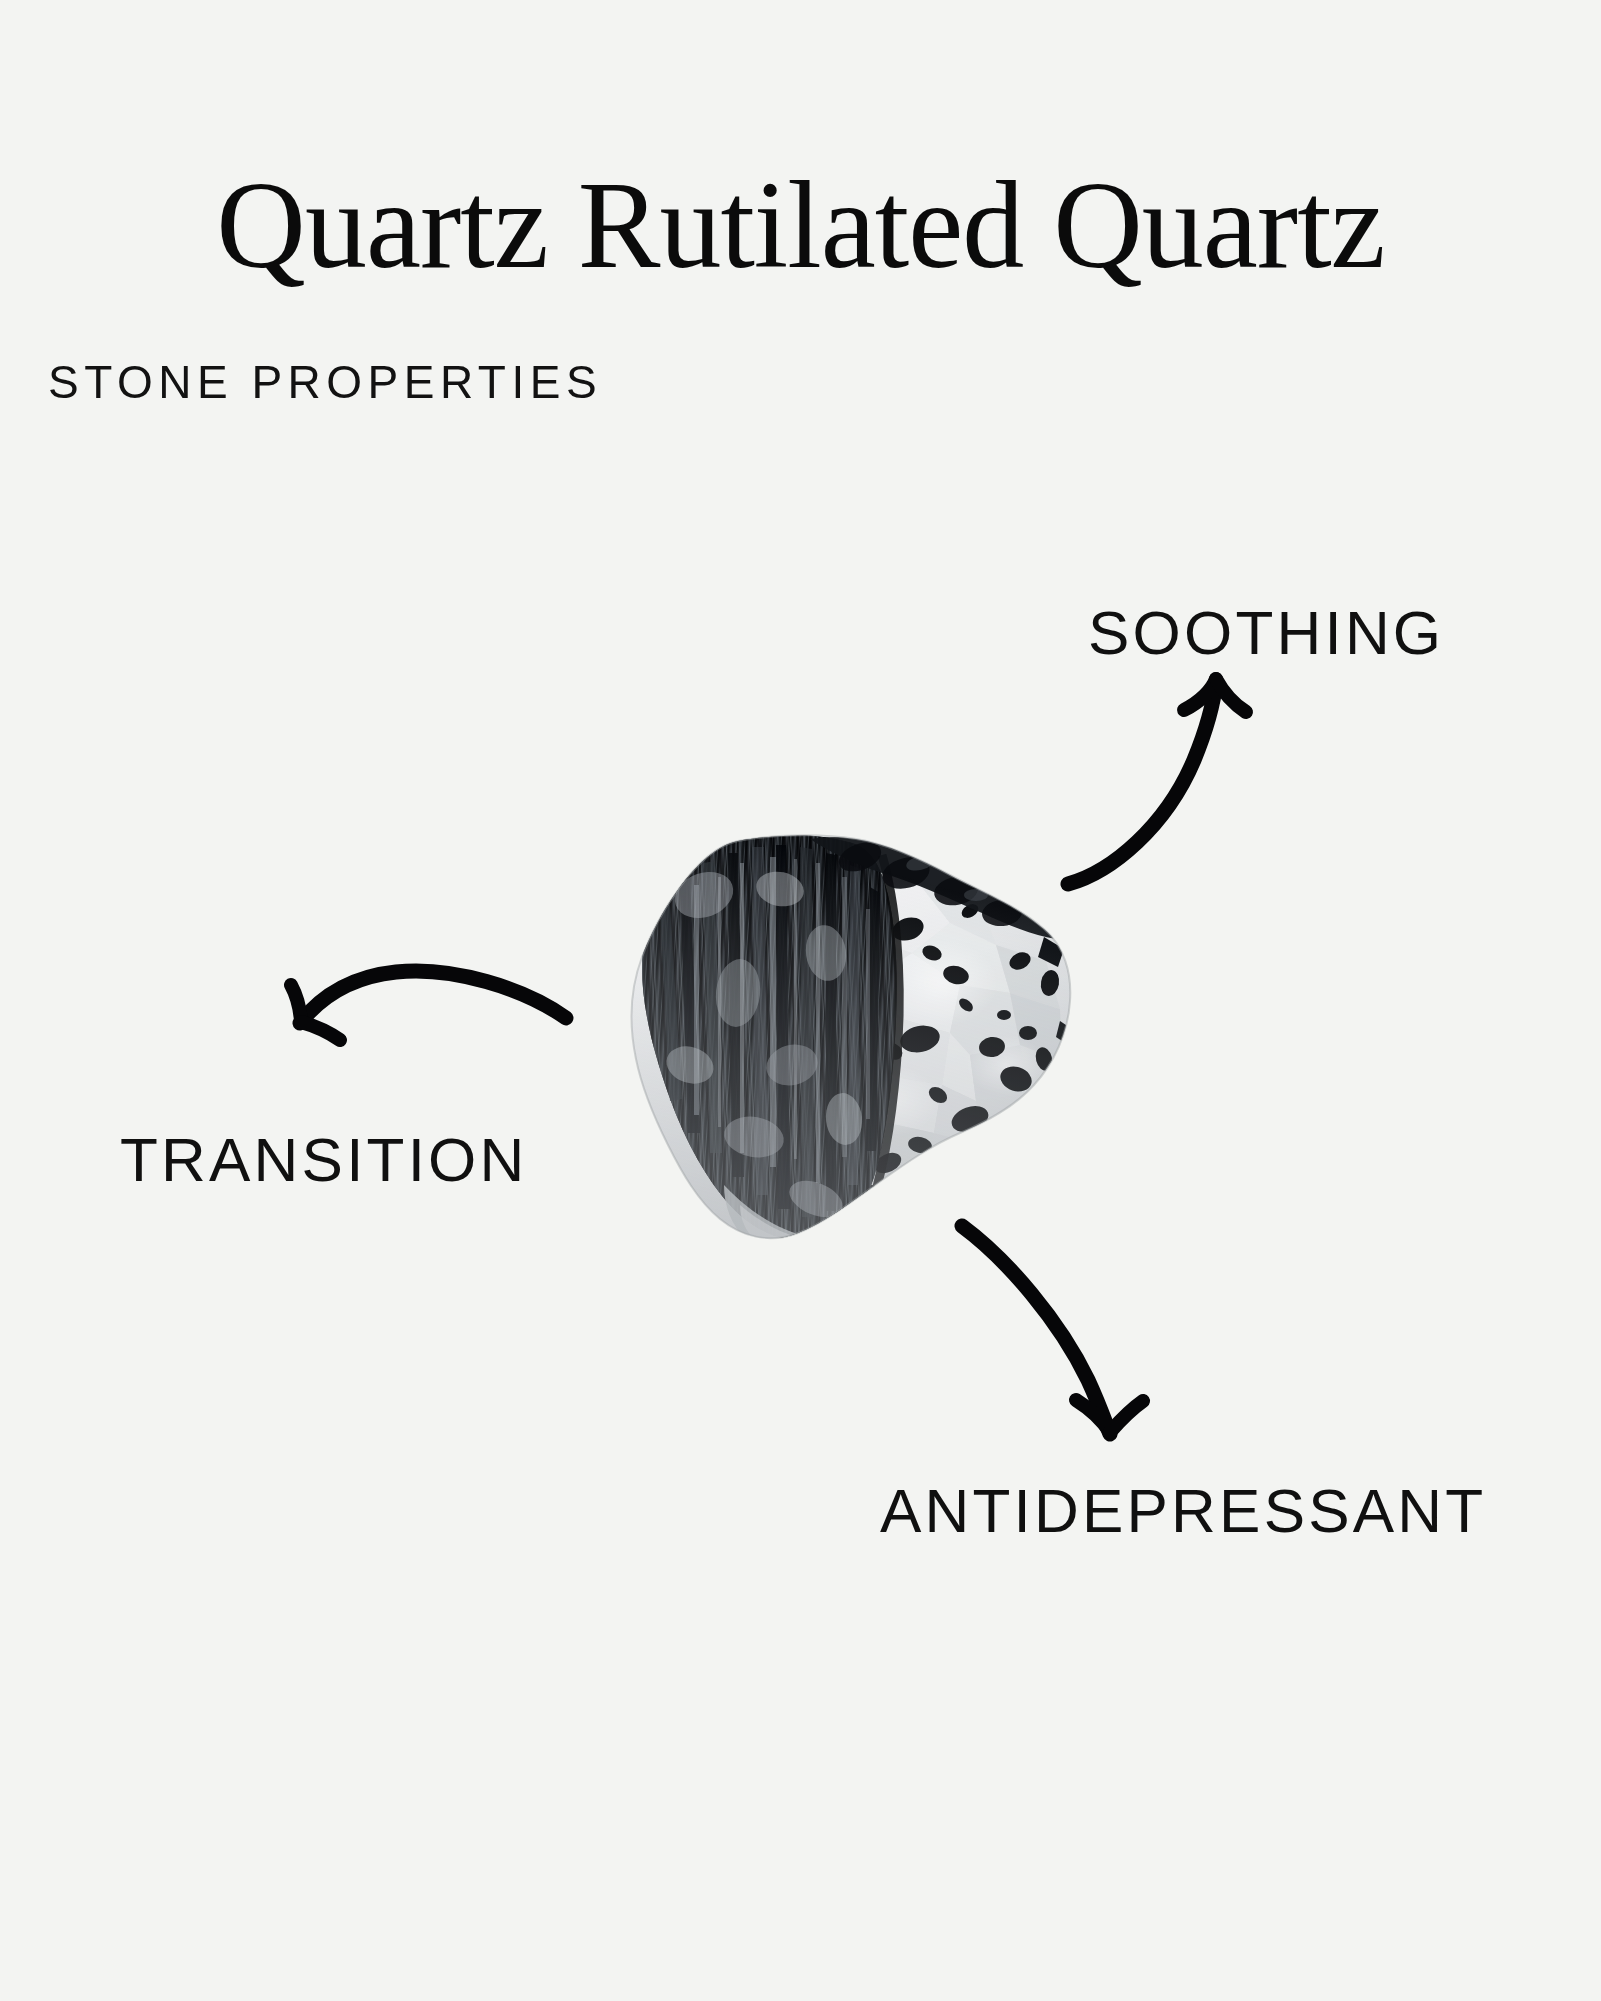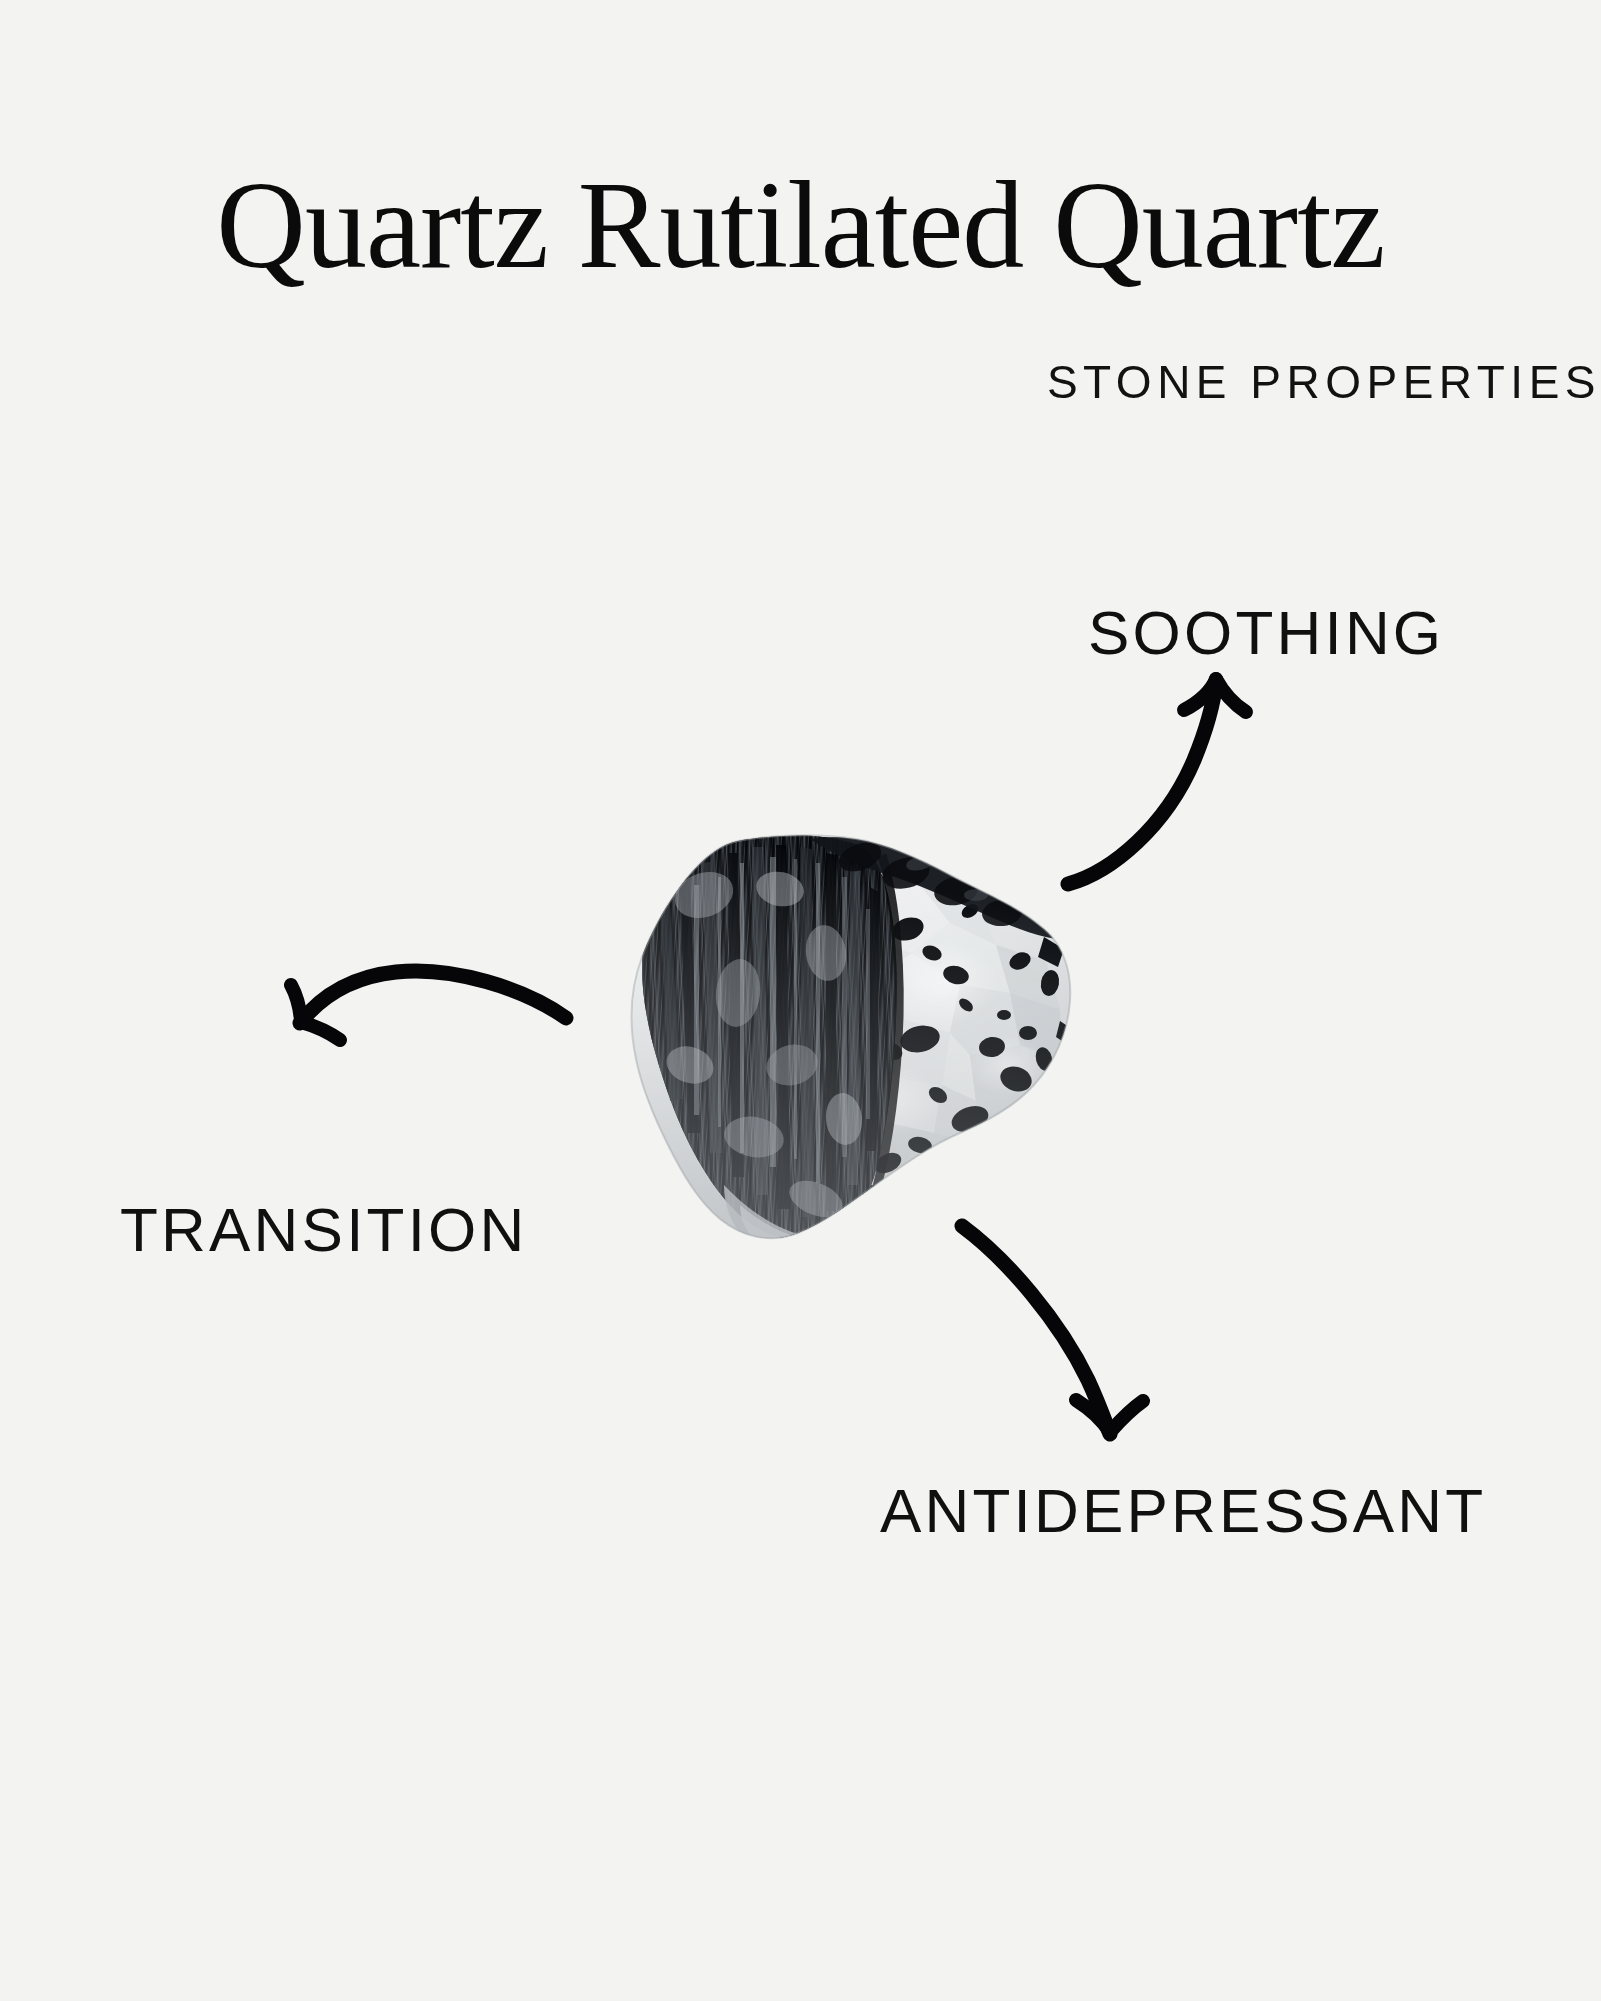--- a/index.html
+++ b/index.html
@@ -21,39 +21,40 @@
     font-size:124px;
     line-height:1.0;
     letter-spacing:-1px;
     color:#0b0b0b;
     white-space:nowrap;
     font-weight:400;
   }
   .subtitle{
     position:absolute;
     left:0;right:0;top:355px;
-    text-align:right;
+    text-align:left;
     font-size:46px;
     letter-spacing:5.5px;
     color:#121212;
     font-weight:400;
     white-space:nowrap;
+    padding-left:48px;
   }
 
   
   .label{
     position:absolute;
     font-size:62px;
     letter-spacing:3.2px;
     color:#101010;
     font-weight:400;
     white-space:nowrap;
   }
   #label-soothing{ left:1088px; top:597px; }
-  #label-transition{ left:120px; top:1194px; }
+  #label-transition{ left:120px; top:1124px; }
   #label-antidepressant{ left:880px; top:1475px; }
 
   
   .arrows{position:absolute;left:0;top:0;width:1601px;height:2001px;pointer-events:none;}
   .arrow-stroke{
     fill:none;stroke:#060608;
     stroke-linecap:round;stroke-linejoin:round;
   }
 
   

